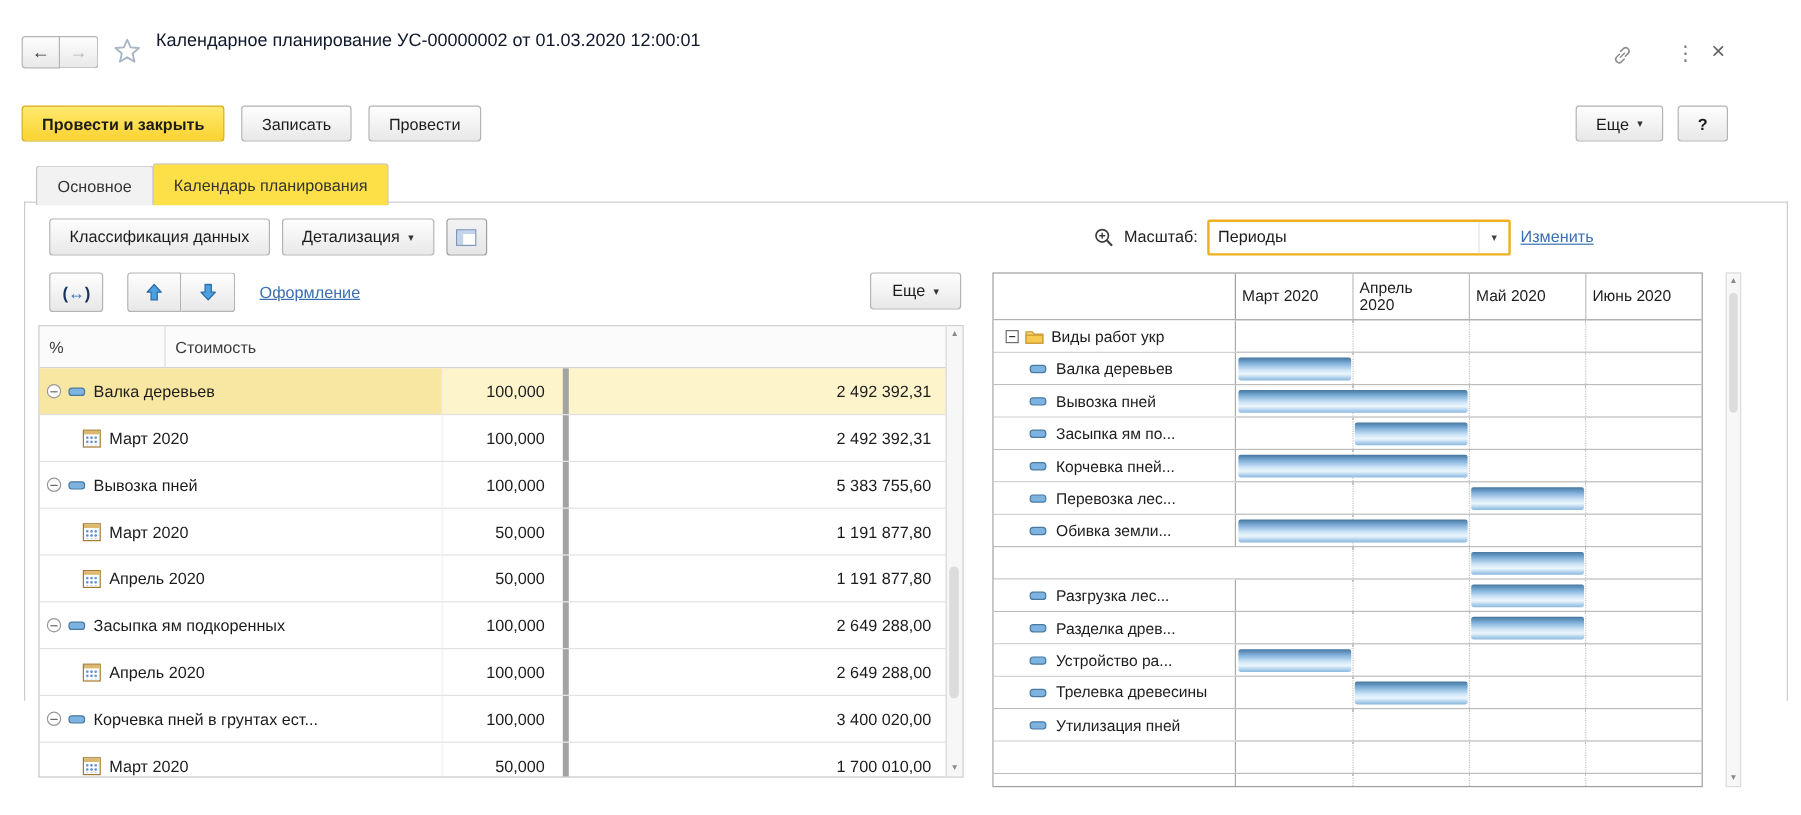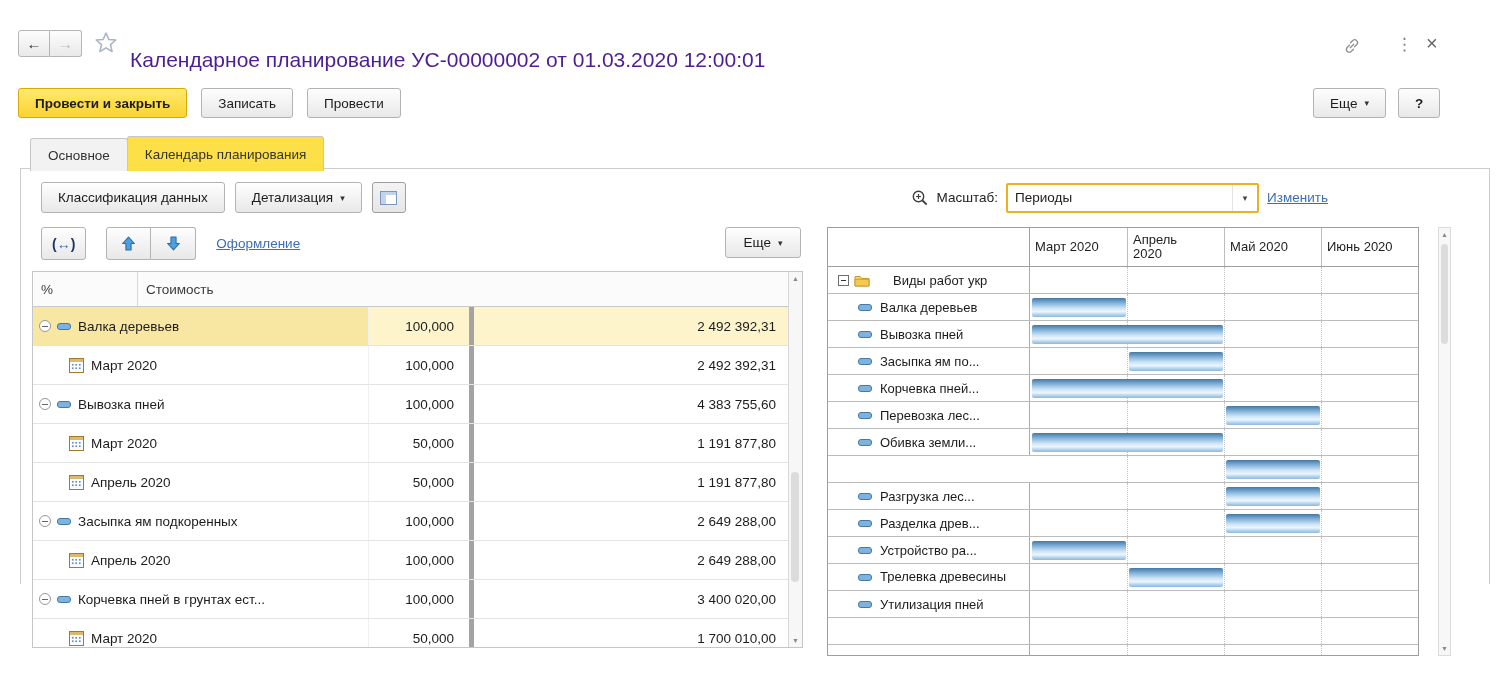--- a/index.html
+++ b/index.html
@@ -4,21 +4,21 @@
 <style>
   html,body{margin:0;padding:0;background:#fff;}
   .app{position:relative;width:1501px;height:679px;background:#fff;font-family:"Liberation Sans",sans-serif;color:#1c1c1c;overflow:hidden;}
 
   
   .nav-group{position:absolute;left:18px;top:30px;display:flex;}
   .navbtn{width:32px;height:27px;border:1px solid #b5b5b5;background:linear-gradient(#fdfdfd,#e9e9e9);display:flex;align-items:center;justify-content:center;font-size:15px;box-sizing:border-box;}
   .navbtn.back{border-radius:3px 0 0 3px;color:#333;}
   .navbtn.fwd{border-radius:0 3px 3px 0;border-left:none;color:#b9b9b9;}
   .star{position:absolute;left:94px;top:31px;}
-  .title{position:absolute;left:130px;top:48px;font-size:21px;color:#4c1d95;white-space:nowrap;}
+  .title{position:absolute;left:130px;top:25px;font-size:15px;color:#0f172a;white-space:nowrap;}
   .win-ico{position:absolute;top:34px;color:#7e7e7e;cursor:default;}
   .ico-link{left:1342px;top:36px;}
   .ico-dots{left:1396px;font-size:17px;letter-spacing:0;}
   .ico-close{left:1426px;top:32px;font-size:20px;color:#666;}
 
   
   .cmdbar{position:absolute;left:18px;top:88px;display:flex;gap:14px;}
   .btn{display:inline-flex;align-items:center;justify-content:center;height:30px;padding:0 16px;border:1px solid #b3b3b3;border-radius:3px;background:linear-gradient(#fefefe,#e8e8e8);font-size:13.5px;color:#1c1c1c;box-sizing:border-box;white-space:nowrap;cursor:default;}
   .btn.primary{background:linear-gradient(#ffe96d,#fbd332);border-color:#d8ab07;font-weight:bold;}
   .caret{font-size:9px;margin-left:7px;color:#333;}
@@ -88,21 +88,21 @@
   .gantt{position:absolute;left:806px;top:58px;width:592px;height:429px;border:1px solid #9f9f9f;box-sizing:border-box;overflow:hidden;background:#fff;font-size:13px;}
   .g-header{display:flex;height:39px;border-bottom:1px solid #9f9f9f;box-sizing:border-box;}
   .g-label-h{width:202px;flex:none;border-right:1px solid #9f9f9f;box-sizing:border-box;}
   .g-mh{width:97px;flex:none;display:flex;align-items:center;padding-left:5px;box-sizing:border-box;border-left:1px solid #bdbdbd;white-space:pre-line;line-height:1.1;color:#1d1d1d;}
   .g-mh.first{border-left:none;}
   .grow{position:relative;height:27px;border-bottom:1px solid #bcbcbc;box-sizing:border-box;}
   .g-cell{position:absolute;top:0;bottom:0;width:0;border-left:1px dotted #c2c2c2;}
   .g-label{position:absolute;left:0;top:0;bottom:0;width:202px;border-right:1px solid #ababab;display:flex;align-items:center;background:#fff;box-sizing:border-box;padding-left:30px;}
   .g-label .t{margin-left:8px;white-space:nowrap;overflow:hidden;}
   .g-label.root{padding-left:10px;}
-  .g-label.root .t{margin-left:23px;}
+  .g-label.root .t{margin-left:6px;}
   .grow.wrap .g-label .t{white-space:normal;line-height:12px;width:142px;}
   .exp-sq{width:11px;height:11px;border:1px solid #6e6e6e;position:relative;flex:none;background:#fff;box-sizing:border-box;}
   .exp-sq i{position:absolute;left:2px;right:2px;top:4px;height:1px;background:#333;}
   .folder{margin-left:5px;flex:none;}
   .g-bar{position:absolute;top:4px;height:19px;border-radius:2px;background:linear-gradient(180deg,#45779f 0%,#7fafd9 25%,#cfe5f7 55%,#ecf6fd 72%,#a9cdea 90%,#8cb8e0 100%);}
   .g-scroll{position:absolute;left:1417px;top:58px;width:13px;height:429px;border:1px solid #dcdcdc;background:#f7f7f7;box-sizing:border-box;}
   .g-scroll .sa{position:absolute;left:0;right:0;text-align:center;font-size:7px;color:#8a8a8a;}
   .g-scroll .sa.top{top:3px;} .g-scroll .sa.bot{bottom:3px;}
   .g-scroll .thumb{position:absolute;left:2px;width:7px;top:16px;height:100px;background:#dcdcdc;border-radius:4px;}
 
@@ -239,21 +239,21 @@
           </div>
           <div class="trow">
             <div class="c-work grp">
               <span class="exp-circle">
                 <i></i>
               </span>
               <span class="dash-ico"></span>
               <span class="t">Вывозка пней</span>
             </div>
             <div class="c-pct">100,000</div>
-            <div class="c-cost">4 383 755,60</div>
+            <div class="c-cost">5 383 755,60</div>
           </div>
           <div class="trow">
             <div class="c-work child">
               <span class="cal-ico">
                 <i></i>
               </span>
               <span class="t">Март 2020</span>
             </div>
             <div class="c-pct">50,000</div>
             <div class="c-cost">1 191 877,80</div>

